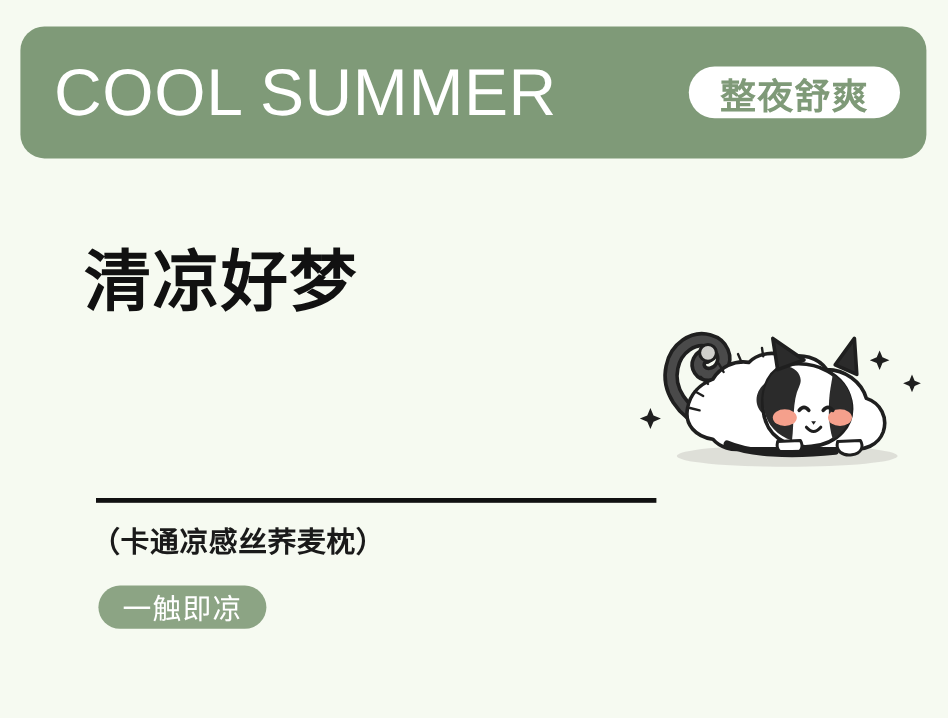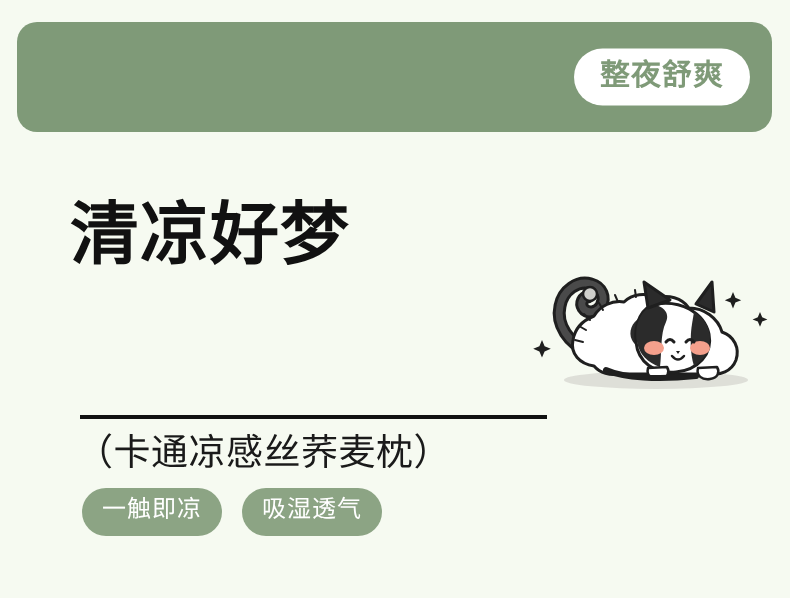--- a/index.html
+++ b/index.html
@@ -50,21 +50,21 @@
     transform-origin: left center;
   }
 
   .banner-pill {
     position: absolute;
     right: 22px;
     top: 50%;
     transform: translateY(-50%);
     background: #ffffff;
     border-radius: 34px;
-    padding: 9px 26px 14px 26px;
+    padding: 9px 26px 0 26px;
     display: flex;
     align-items: center;
     justify-content: center;
   }
   .banner-pill-text {
     color: #7f9a78;
     font-size: 30px;
     line-height: 34px;
     font-weight: 700;
     letter-spacing: 1px;
@@ -73,21 +73,21 @@
 
   
   .headline {
     position: absolute;
     left: 70px;
     top: 195px;
     width: 480px;
   }
   .headline-line {
     color: #111111;
-    font-size: 69px;
+    font-size: 56px;
     line-height: 80px;
     font-weight: 700;
     letter-spacing: 1px;
     white-space: nowrap;
   }
   .headline-line-2 {
     margin-left: 10px;
   }
 
   
@@ -99,40 +99,40 @@
     height: 4px;
     background: #111111;
   }
 
   
   .subtitle {
     position: absolute;
     left: 76px;
     top: 432px;
     color: #1a1a1a;
-    font-size: 37px;
+    font-size: 24px;
     line-height: 42px;
-    font-weight: 400;
+    font-weight: 700;
     letter-spacing: 0.5px;
     white-space: nowrap;
   }
 
   
   .features {
     position: absolute;
     left: 82px;
     top: 488px;
     display: flex;
     gap: 20px;
     align-items: center;
   }
   .feature-pill {
     background: #8ca484;
     border-radius: 24px;
-    padding: 6px 20px 12px 20px;
+    padding: 6px 20px 0 20px;
     display: flex;
     align-items: center;
     justify-content: center;
   }
   .feature-pill-text {
     color: #ffffff;
     font-size: 24px;
     line-height: 30px;
     font-weight: 500;
     letter-spacing: 1px;
@@ -152,40 +152,38 @@
     width: 100%;
     height: 100%;
   }
 </style>
 </head>
 <body>
 
 <div class="page">
 
   <div class="banner">
+    <div class="banner-title">COOL SUMMER</div>
 
     <div class="banner-pill">
       <span class="banner-pill-text">整夜舒爽</span>
     </div>
   </div>
 
   <div class="headline">
     <div class="headline-line headline-line-1">清凉好梦</div>
   </div>
 
   <div class="divider"></div>
 
   <div class="subtitle">（卡通凉感丝荞麦枕）</div>
 
   <div class="features">
     <div class="feature-pill">
       <span class="feature-pill-text">一触即凉</span>
-    </div>
-    <div class="feature-pill">
-      <span class="feature-pill-text">吸湿透气</span>
     </div>
   </div>
 
   <div class="cat-art">
     <svg viewBox="0 0 250 130" xmlns="http://www.w3.org/2000/svg">
 
       <ellipse cx="128" cy="112" rx="92" ry="9" fill="#d9d9d3" opacity="0.85"></ellipse>
 
       <path d="M62 84 C40 76 28 56 32 38 C35 22 50 12 63 16 C74 19 78 30 73 38
                C69 45 59 46 55 40 C52 35 55 29 60 29" fill="none" stroke="#1f1f1f" stroke-width="13" stroke-linecap="round" stroke-linejoin="round"></path>

